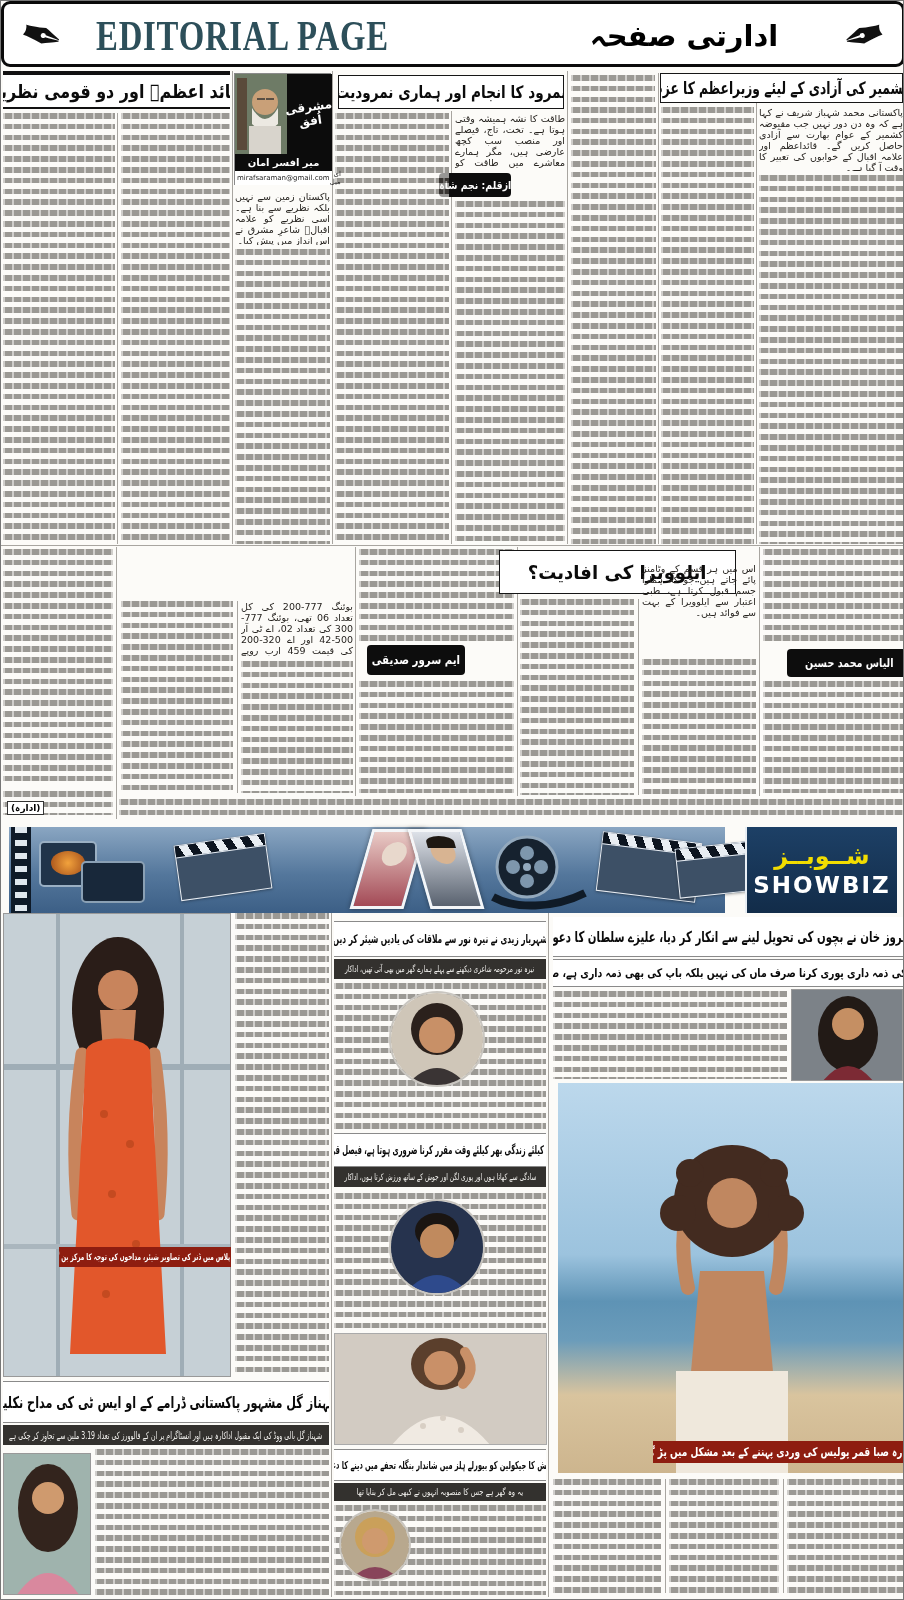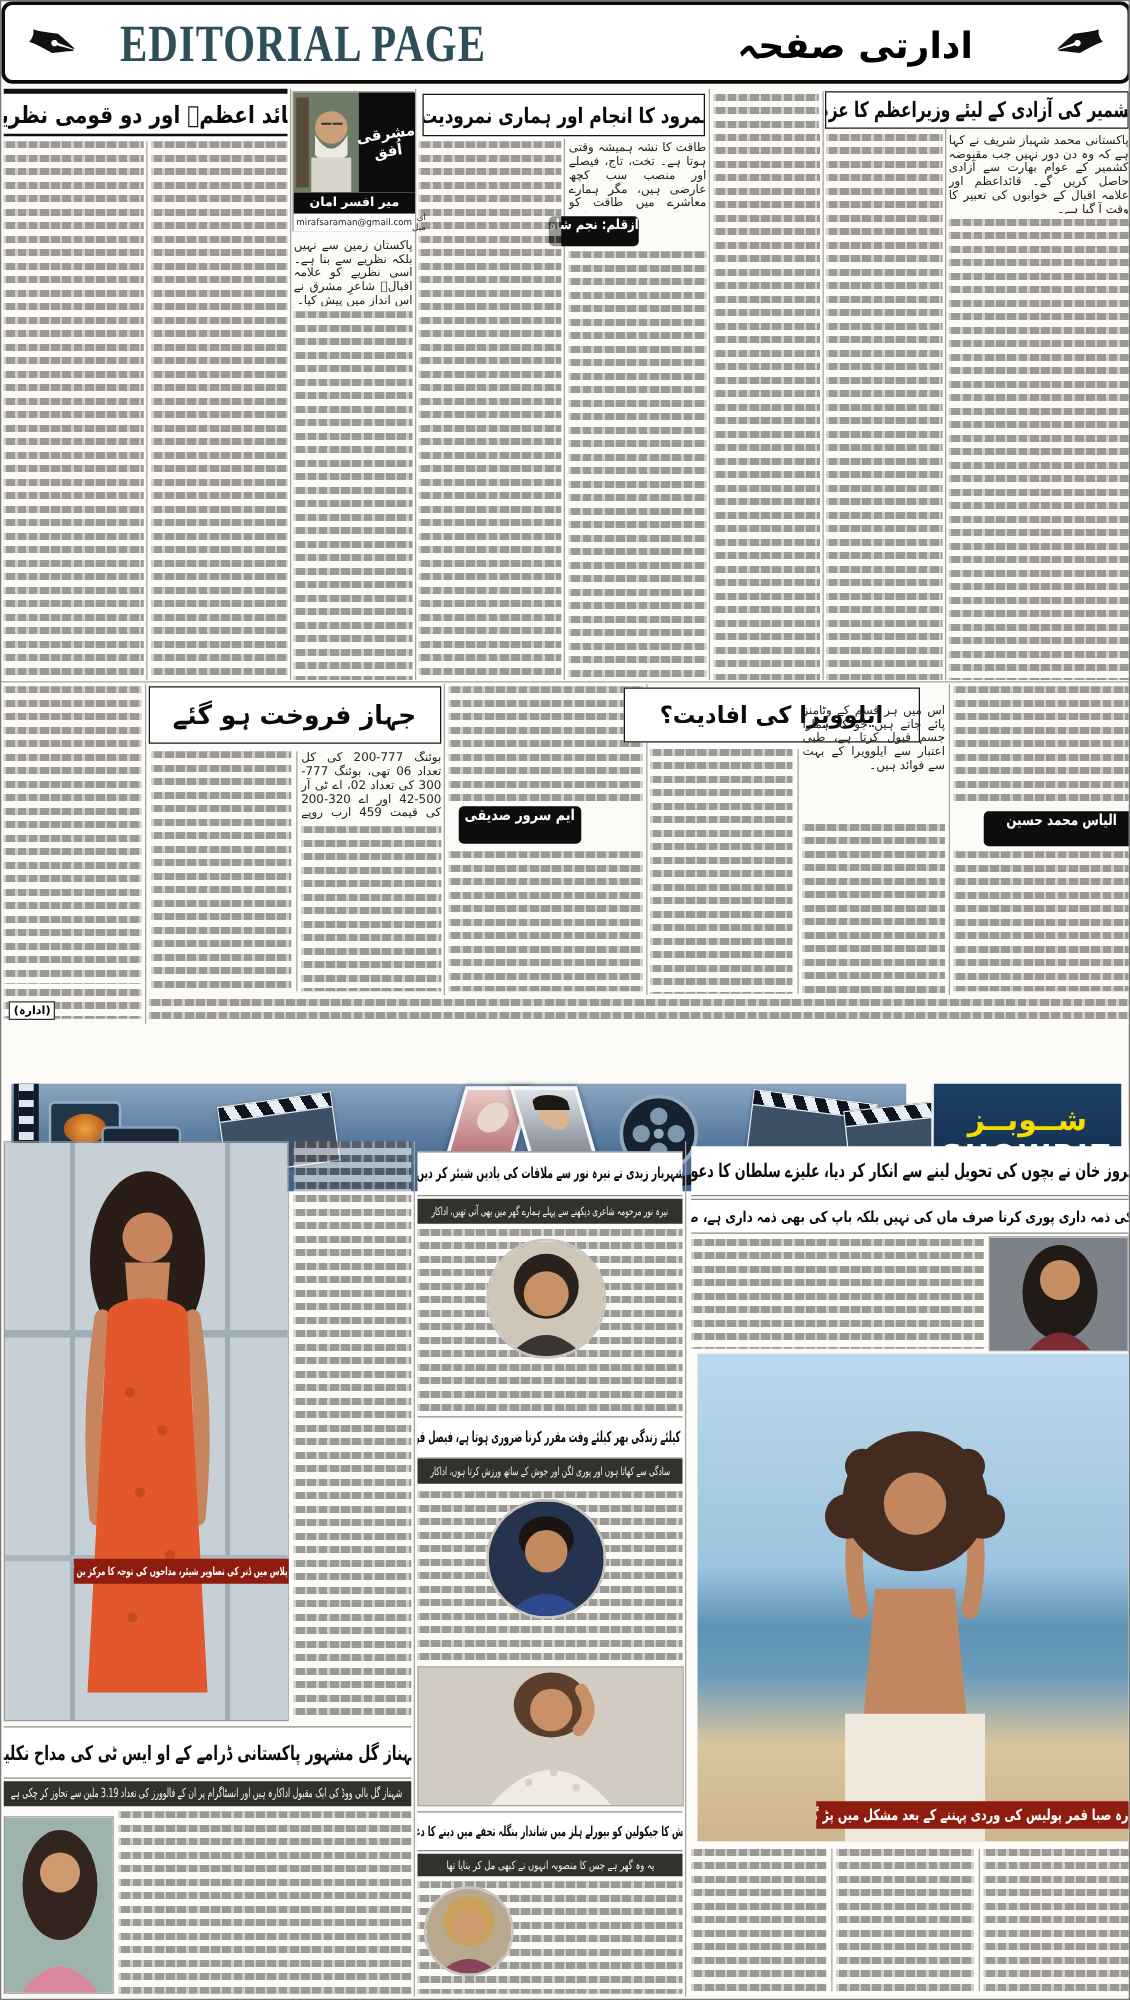--- a/index.html
+++ b/index.html
@@ -7,21 +7,21 @@
 body{font-family:"DejaVu Sans","Liberation Sans",sans-serif}
 .page{position:relative;width:904px;height:1600px;margin:0 auto;background:#fcfbf8;overflow:hidden;border:1px solid #777}
 .abs{position:absolute}
 .tx{position:absolute;opacity:.58;background-image:
  repeating-linear-gradient(to right, rgba(252,251,248,.55) 0 2px, rgba(252,251,248,0) 2px 9px),
  repeating-linear-gradient(to bottom, #57534d 0 5.6px, #fcfbf8 5.6px 10.8px)}
 .lead{position:absolute;direction:rtl;font-size:9.5px;line-height:11px;color:#26231f;text-align:justify;overflow:hidden}
 .hl{position:absolute;display:flex;align-items:center;justify-content:center;background:#fff;border:1px solid #161616;color:#0b0b0b;font-weight:bold;direction:rtl;overflow:hidden}
 .hl--open{border:none;border-bottom:1px solid #8a8a8a}
 .sq{display:inline-block;white-space:nowrap;transform:scaleX(var(--sx,.8))}
-.chip{position:absolute;background:#0d0d0d;color:#fff;display:flex;justify-content:center;font-weight:bold;direction:rtl;border-radius:4px;overflow:hidden}
+.chip{position:absolute;background:#0d0d0d;color:#fff;display:flex;align-items:center;justify-content:center;font-weight:bold;direction:rtl;border-radius:4px;overflow:hidden}
 .strip{position:absolute;background:#33312e;color:#f3f2ef;display:flex;align-items:center;justify-content:center;direction:rtl;overflow:hidden}
 .cap{position:absolute;background:#8e1d10;color:#fff;display:flex;align-items:center;justify-content:center;font-weight:bold;direction:rtl;overflow:hidden}
 .vr{position:absolute;width:1px;background:#a8a5a0}
 .hrz{position:absolute;height:1px;background:#a8a5a0}
 .ph{position:absolute;overflow:hidden}
 .round{border-radius:50%;border:2px solid #c9c6c0}
 .banner{background:linear-gradient(180deg,#8aa6c2,#54779c 55%,#3c5f86)}
 .bpanel{background:linear-gradient(180deg,#1d4066,#122c49);border-left:2px solid #e8eef4}
 .clap{position:absolute;background:#3d5066;border:1px solid #e8edf3;box-shadow:0 1px 3px rgba(0,0,0,.35)}
 .clap .bar{height:12px;background:repeating-linear-gradient(65deg,#0d1520 0 8px,#e9eef3 8px 16px);border-bottom:1px solid #e8edf3}
@@ -106,23 +106,20 @@
   <div class="hrz" style="left:0;top:544px;width:904px"></div>
   <div class="vr" style="left:115px;top:546px;height:272px"></div>
   <div class="vr" style="left:354px;top:546px;height:249px"></div>
   <div class="vr" style="left:516px;top:546px;height:249px"></div>
   <div class="vr" style="left:758px;top:546px;height:249px"></div>
 
   <div class="tx" style="left:2px;top:548px;width:110px;height:238px"></div>
   <div class="tx" style="left:2px;top:790px;width:110px;height:24px"></div>
   <div class="abs" style="left:6px;top:800px;border:1px solid #333;background:#fff;padding:1px 3px;font-size:9px;font-weight:bold;direction:rtl"><span>(ادارہ)</span></div>
 
-  <div class="hl" style="left:118px;top:548px;width:234px;height:46px;font-size:21px">
-    <span class="sq" style="--sx:.95">جہاز فروخت ہو گئے</span>
-  </div>
   <div class="vr" style="left:236px;top:600px;height:192px"></div>
   <div class="lead" style="left:240px;top:600px;width:112px;height:56px">بوئنگ 777-200 کی کل تعداد 06 تھی، بوئنگ 777-300 کی تعداد 02، اے ٹی آر 500-42 اور اے 320-200 کی قیمت 459 ارب روپے بنتی ہے۔</div>
   <div class="tx" style="left:240px;top:660px;width:112px;height:132px"></div>
   <div class="tx" style="left:120px;top:600px;width:112px;height:192px"></div>
 
   <div class="tx" style="left:358px;top:548px;width:155px;height:92px"></div>
   <div class="chip" style="left:366px;top:644px;width:98px;height:30px;font-size:12px">
     <span class="sq" style="--sx:.85">ایم سرور صدیقی</span>
   </div>
   <div class="tx" style="left:358px;top:680px;width:155px;height:112px"></div>
@@ -136,21 +133,21 @@
   <div class="tx" style="left:519px;top:598px;width:114px;height:196px"></div>
 
   <div class="tx" style="left:762px;top:548px;width:140px;height:94px"></div>
   <div class="chip" style="left:786px;top:648px;width:124px;height:28px;font-size:12px">
     <span class="sq" style="--sx:.8">الیاس محمد حسین</span>
   </div>
   <div class="tx" style="left:762px;top:680px;width:140px;height:112px"></div>
 
   <div class="tx" style="left:118px;top:798px;width:784px;height:20px"></div>
 
-  <div class="abs banner" style="left:8px;top:866px;width:716px;height:86px">
+  <div class="abs banner" style="left:8px;top:826px;width:716px;height:86px">
     <div class="abs" style="left:2px;top:0;width:20px;height:86px;background:repeating-linear-gradient(to bottom,#dfe7ee 0 6px,#0e1a28 6px 13px);border-left:4px solid #0e1a28;border-right:4px solid #0e1a28"></div>
     <div class="abs" style="left:30px;top:14px;width:58px;height:46px;background:#20344a;border:2px solid #9ab0c4;border-radius:5px">
       <div class="abs" style="left:10px;top:8px;width:34px;height:24px;background:radial-gradient(circle,#f2a23c,#a04a18);border-radius:50%"></div>
     </div>
     <div class="abs" style="left:72px;top:34px;width:64px;height:42px;background:#18283a;border:2px solid #8aa0b4;border-radius:5px"></div>
     <div class="clap" style="left:168px;top:12px;width:92px;height:56px;transform:rotate(-8deg)">
         <div class="bar"></div>
       </div>
     <div class="varm" style="left:352px;top:2px;width:54px;height:80px;transform:skewX(-16deg);background:linear-gradient(180deg,#e9cbc6,#a34a56)">
       <div class="abs" style="left:14px;top:10px;width:24px;height:24px;background:#e8d8cc;border-radius:50%"></div>

